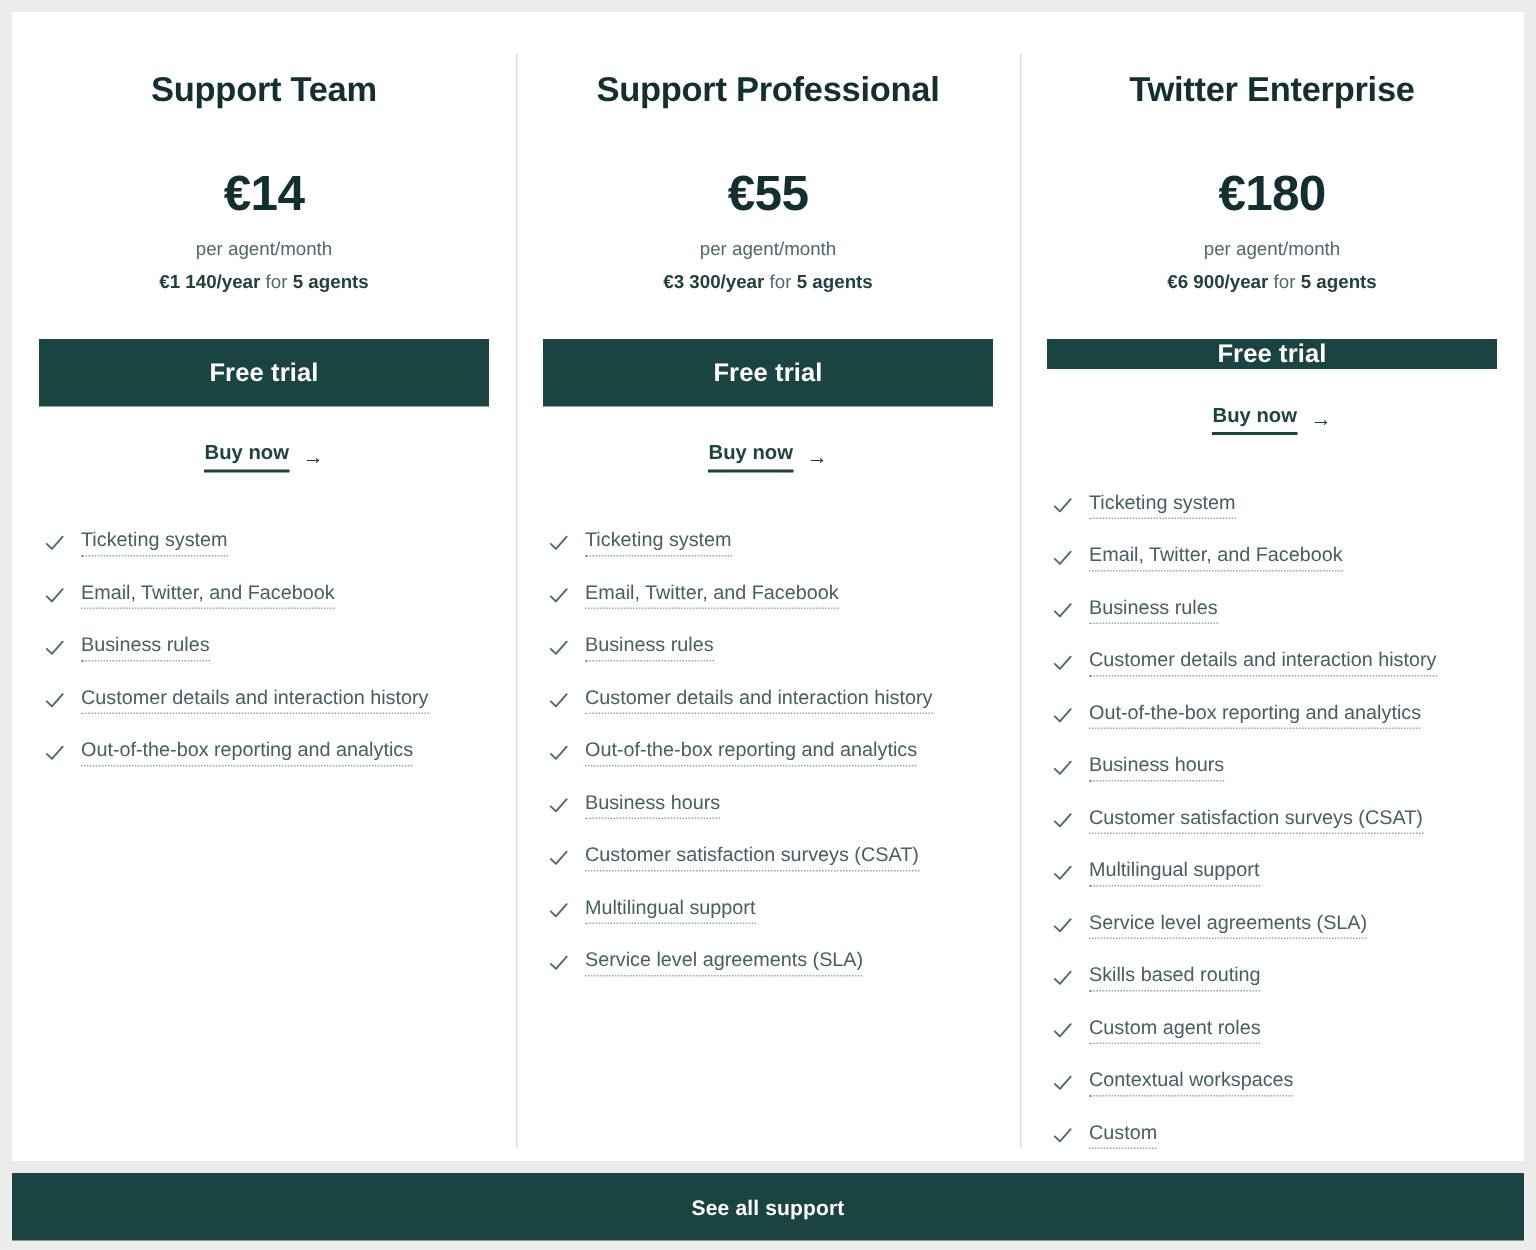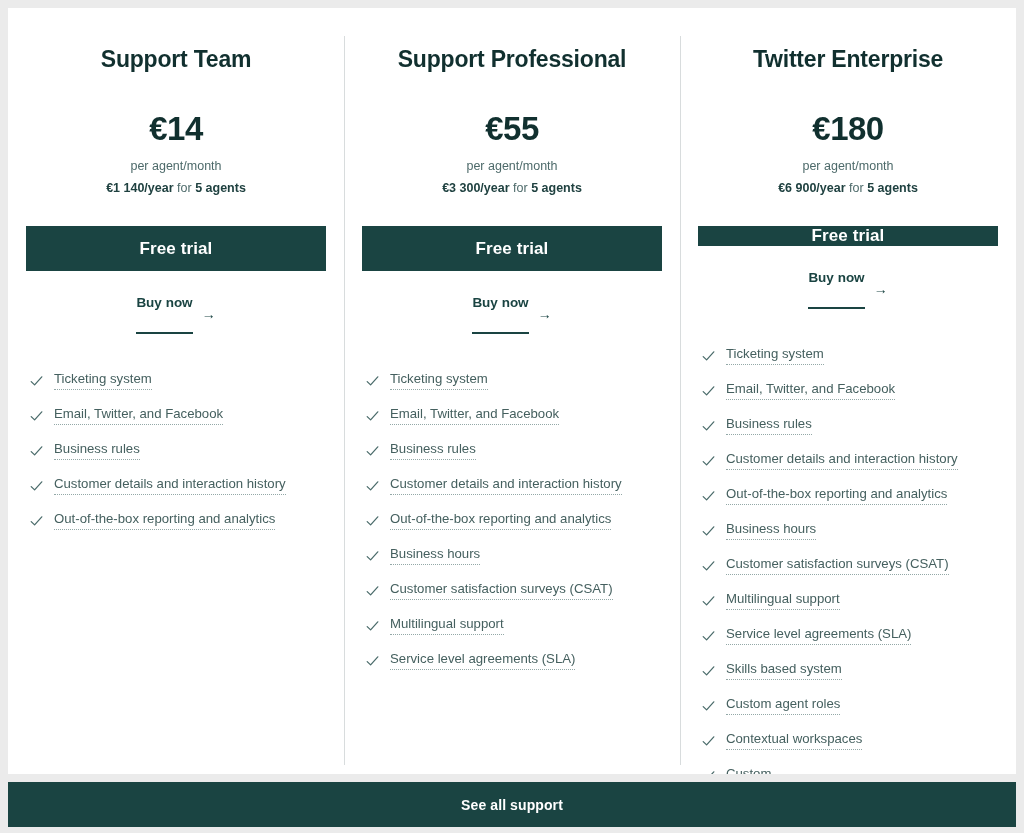--- a/index.html
+++ b/index.html
@@ -122,21 +122,21 @@
     align-items: center;
     gap: 9px;
     cursor: pointer;
     color: #1a4442;
     font-size: 13.5px;
     font-weight: bold;
   }
 
   .buy-now-label {
     border-bottom: 2px solid #1a4442;
-    padding-bottom: 20px;
+    padding-bottom: 2px;
     line-height: 1.2;
   }
 
   .arrow-icon {
     display: inline-block;
     font-size: 14px;
     line-height: 1;
     color: #1a4442;
   }
 
@@ -451,21 +451,21 @@
     </span>
     <span class="feature-label">Service level agreements (SLA)</span>
   </li>
 
   <li class="feature-item">
     <span class="check-icon">
       <svg width="13" height="13" viewBox="0 0 13 13" aria-hidden="true">
         <path d="M1.2 6.6 L4.6 9.9 L11.8 1.8" fill="none" stroke="#4a6b6a" stroke-width="1.25" stroke-linecap="round" stroke-linejoin="round"></path>
       </svg>
     </span>
-    <span class="feature-label">Skills based system</span>
+    <span class="feature-label">Skills based routing</span>
   </li>
 
   <li class="feature-item">
     <span class="check-icon">
       <svg width="13" height="13" viewBox="0 0 13 13" aria-hidden="true">
         <path d="M1.2 6.6 L4.6 9.9 L11.8 1.8" fill="none" stroke="#4a6b6a" stroke-width="1.25" stroke-linecap="round" stroke-linejoin="round"></path>
       </svg>
     </span>
     <span class="feature-label">Custom agent roles</span>
   </li>

